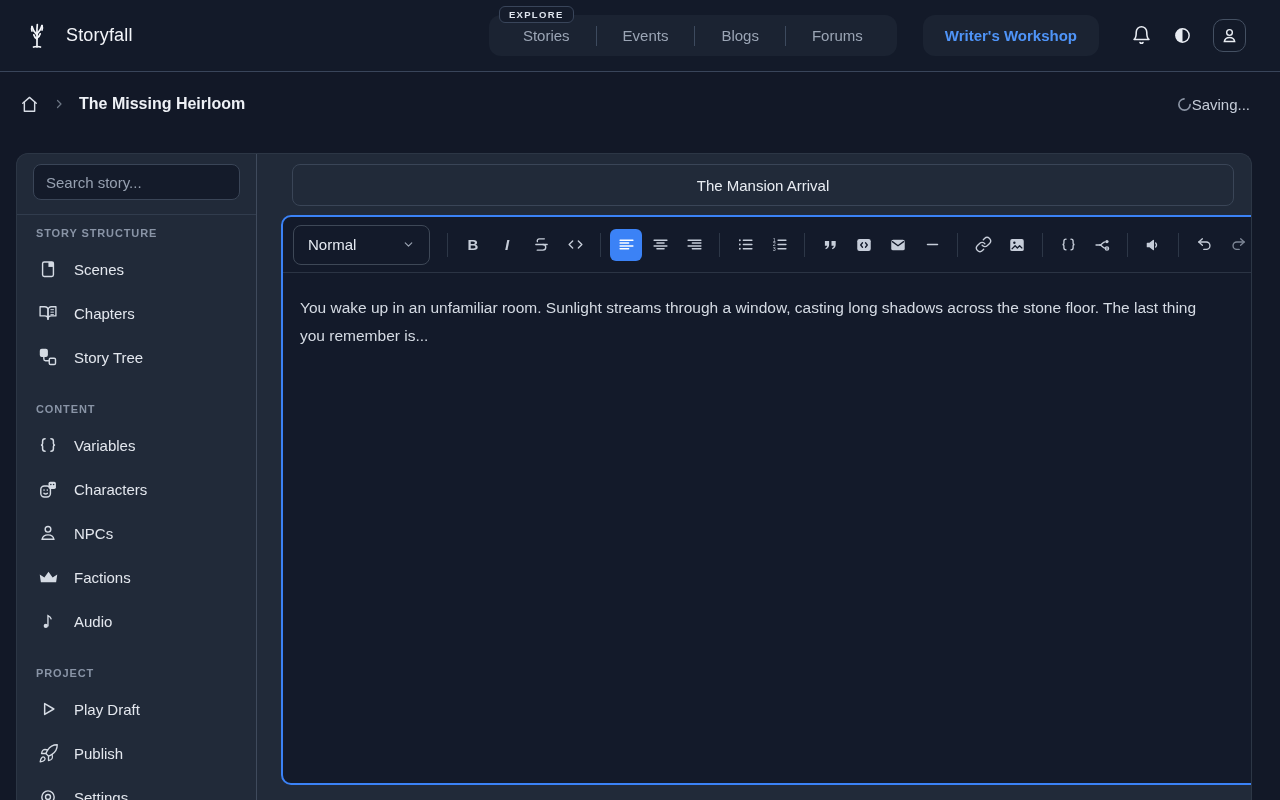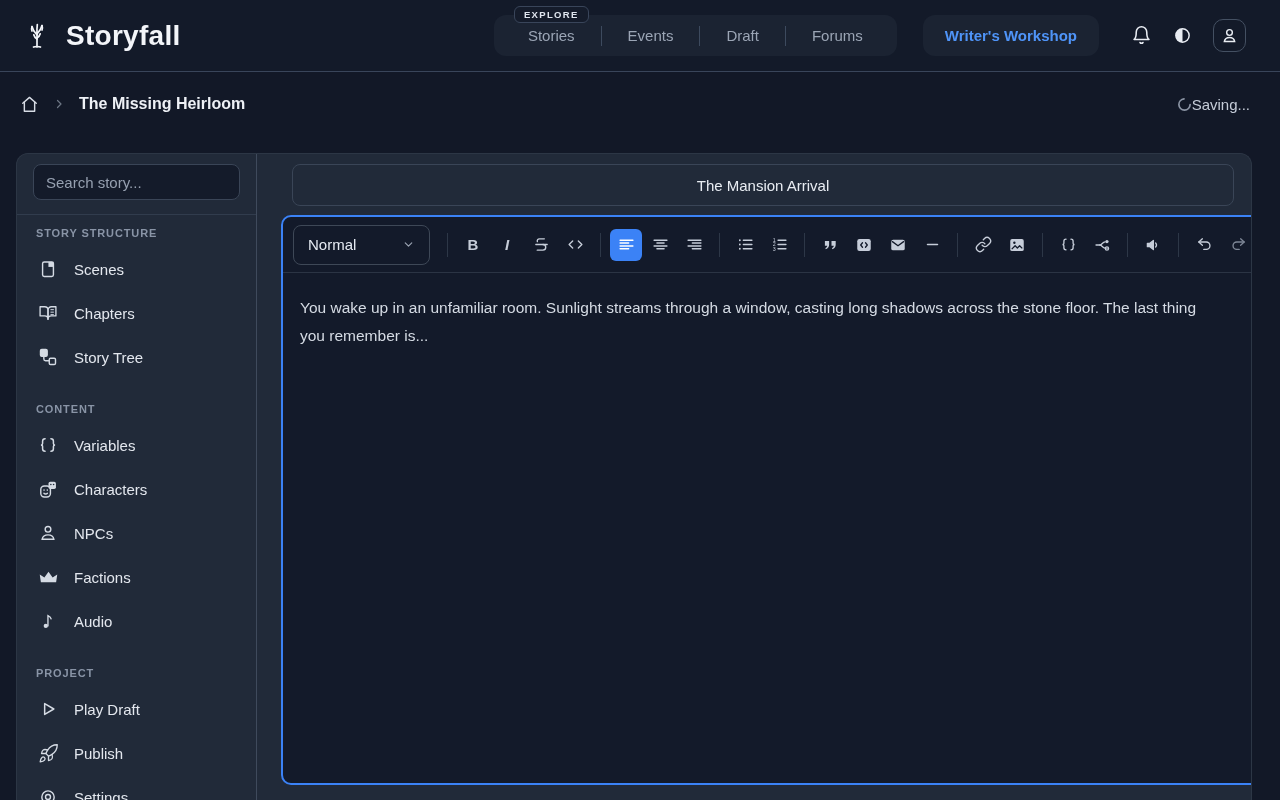--- a/index.html
+++ b/index.html
@@ -10,33 +10,33 @@
     position:relative;
   }
   svg { display:block; }
 
   
   .header {
     height:72px; background:#131a29; border-bottom:1px solid #39455a;
     display:flex; align-items:center; padding:0 34px 0 22px;
   }
   .brand { display:flex; align-items:center; gap:14px; color:#f3f5f9; }
-  .brand-title { font-size:28px; font-weight:bold; letter-spacing:.01em; }
+  .brand-title { font-size:18px; font-weight:normal; letter-spacing:.01em; }
   .header-spacer { flex:1; }
   .nav-pill {
     position:relative; display:flex; align-items:center;
     background:#1b2332; border-radius:12px; height:41px; padding:0 8px;
   }
   .nav-item {
     color:#9ba5b5; font-size:15px; padding:0 26px; cursor:pointer;
     background:none; border:none; font-family:inherit; height:100%;
   }
   .nav-sep { width:1px; height:20px; background:#3d4a5e; }
   .explore-badge {
-    position:absolute; top:-9px; left:20px;
+    position:absolute; top:-9px; left:10px;
     background:#151c2b; border:1px solid #39455a; border-radius:6px;
     padding:2px 9px; font-size:9.5px; font-weight:bold; letter-spacing:.14em;
     color:#dfe5ee;
   }
   .workshop-btn {
     margin-left:26px; background:#1b2332; border:none; border-radius:12px;
     height:41px; padding:0 22px; font-family:inherit;
     font-size:15px; font-weight:bold; color:#4f94f8; cursor:pointer;
   }
   .header-icons { display:flex; align-items:center; gap:20px; margin-left:32px; }
@@ -155,21 +155,21 @@
   </div>
 
   <div class="header-spacer"></div>
 
   <nav class="nav-pill">
     <span class="explore-badge">EXPLORE</span>
     <button class="nav-item">Stories</button>
     <span class="nav-sep"></span>
     <button class="nav-item">Events</button>
     <span class="nav-sep"></span>
-    <button class="nav-item">Draft</button>
+    <button class="nav-item">Blogs</button>
     <span class="nav-sep"></span>
     <button class="nav-item">Forums</button>
   </nav>
 
   <button class="workshop-btn">Writer's Workshop</button>
 
   <div class="header-icons">
     <button class="icon-btn">
       <span>
         <svg width="21" height="21" viewBox="0 0 24 24" fill="none" stroke="currentColor" stroke-width="1.8" stroke-linecap="round" stroke-linejoin="round">

